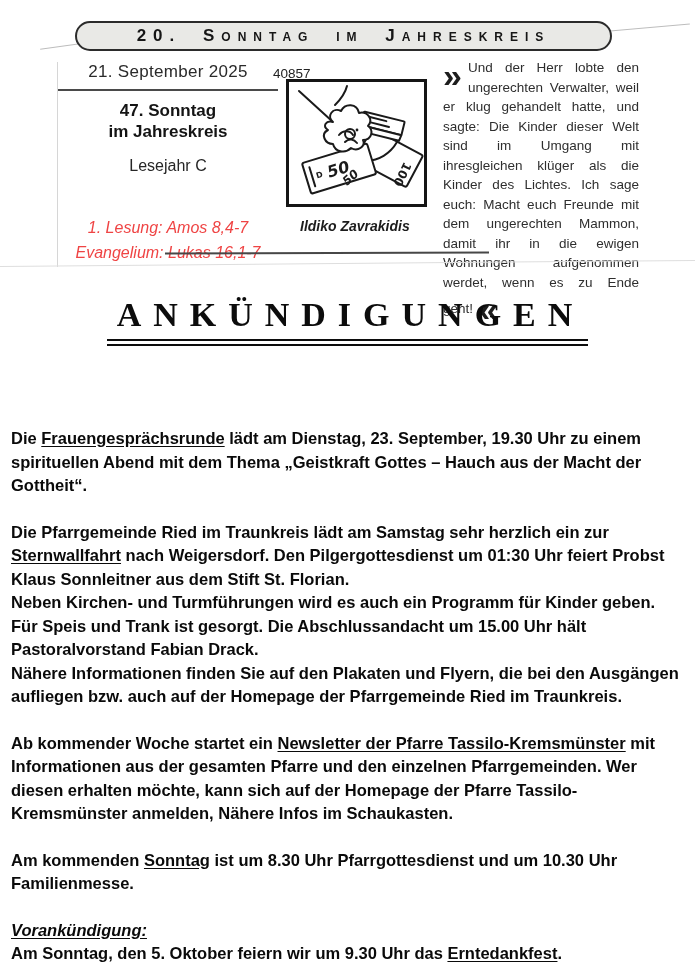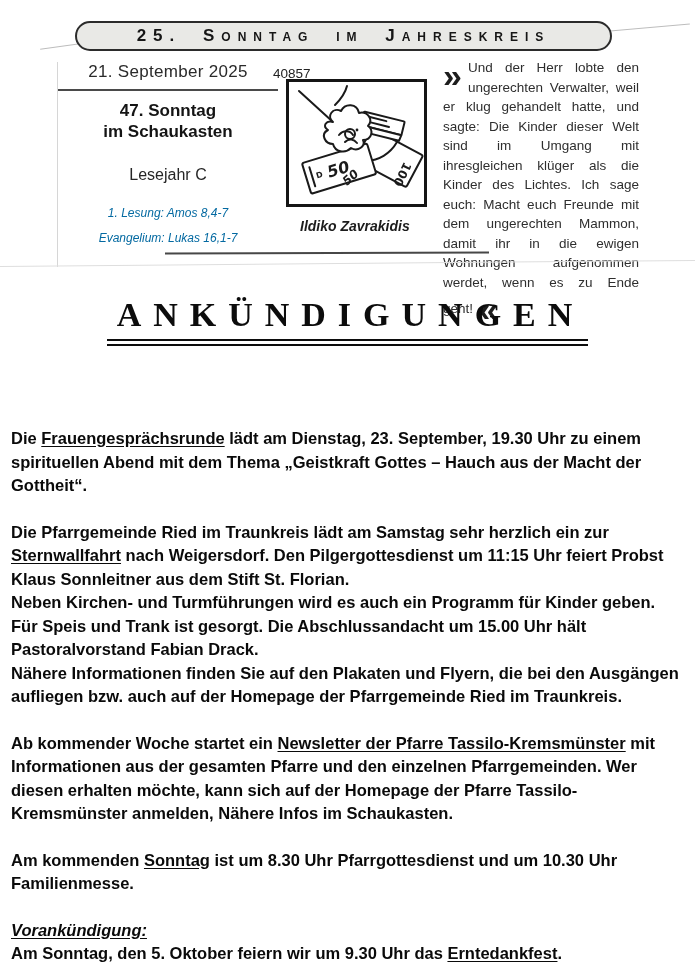--- a/index.html
+++ b/index.html
@@ -21,22 +21,22 @@
   .artifact{position:absolute;background:#bdbdbd;height:1px;}
   .artifact.left{left:40px;top:46px;width:40px;transform:rotate(-8deg);}
   .artifact.right{left:610px;top:27px;width:80px;transform:rotate(-5deg);}
   .vline{position:absolute;left:57px;top:62px;width:1px;height:205px;background:#d6d6d6;}
 
   
   .mast-left{position:absolute;left:64px;top:62px;width:208px;text-align:center;}
   .mast-date{font-size:17px;color:#2a2a2a;letter-spacing:.3px;}
   .mast-rule{border:none;border-top:2px solid #4a4a4a;margin:7px 0 9px -6px;width:220px;}
   .mast-title{font-weight:bold;font-size:17px;line-height:21px;color:#141414;}
-  .mast-year{font-size:16px;margin-top:24px;color:#262626;}
-  .mast-readings{margin-top:17px;font-style:italic;font-size:12px;line-height:25px;color:#0369a1;}
+  .mast-year{font-size:16px;margin-top:15px;color:#262626;}
+  .mast-readings{margin-top:40px;font-style:italic;font-size:16px;line-height:25px;color:#ef4444;}
 
   
   .img-number{position:absolute;left:273px;top:66px;font-size:13.5px;color:#222;}
   .illustration-frame{
     position:absolute;left:286px;top:79px;width:141px;height:128px;
     border:3px solid #151515;box-sizing:border-box;background:#fff;
   }
   .artist-credit{
     position:absolute;left:300px;top:218px;width:162px;
     font-style:italic;font-weight:bold;font-size:14px;color:#1c1c1c;
@@ -79,31 +79,31 @@
   .line-art text{font-family:"DejaVu Sans",sans-serif;font-weight:bold;fill:#1a1a1a;}
 </style>
 </head>
 <body>
 
 <div class="page">
 
   <div class="artifact left"></div>
   <div class="artifact right"></div>
   <div class="banner">
-    <span class="banner-text">25. Sonntag im Jahreskreis</span>
+    <span class="banner-text">20. Sonntag im Jahreskreis</span>
   </div>
 
   <div class="vline"></div>
 
   <div class="mast-left">
     <div class="mast-date">21. September 2025</div>
     <hr class="mast-rule">
     <div class="mast-title">
       <div>47. Sonntag</div>
-      <div>im Schaukasten</div>
+      <div>im Jahreskreis</div>
     </div>
     <div class="mast-year">Lesejahr C</div>
     <div class="mast-readings">
       <div>1. Lesung: Amos 8,4-7</div>
       <div>Evangelium: Lukas 16,1-7</div>
     </div>
   </div>
 
   <div class="img-number">40857</div>
   <div class="illustration-frame">
@@ -150,21 +150,21 @@
   <div class="sep-light"></div>
 
   <div class="section-title-wrap">
     <span class="section-title">ANKÜNDIGUNGEN</span>
   </div>
 
   <div class="body">
 
     <p><span>Die </span><span class="u">Frauengesprächsrunde</span><span> lädt am Dienstag, 23. September, 19.30 Uhr zu einem spirituellen Abend mit dem Thema „Geistkraft Gottes – Hauch aus der Macht der Gottheit“.</span></p>
 
-    <p><span>Die Pfarrgemeinde Ried im Traunkreis lädt am Samstag sehr herzlich ein zur </span><span class="u">Sternwallfahrt</span><span> nach Weigersdorf. Den Pilgergottesdienst um 11:15 Uhr feiert Probst Klaus Sonnleitner aus dem Stift St. Florian.</span><br>
+    <p><span>Die Pfarrgemeinde Ried im Traunkreis lädt am Samstag sehr herzlich ein zur </span><span class="u">Sternwallfahrt</span><span> nach Weigersdorf. Den Pilgergottesdienst um 01:30 Uhr feiert Probst Klaus Sonnleitner aus dem Stift St. Florian.</span><br>
       <span>Neben Kirchen- und Turmführungen wird es auch ein Programm für Kinder geben. Für Speis und Trank ist gesorgt. Die Abschlussandacht um 15.00 Uhr hält Pastoralvorstand Fabian Drack.</span><br>
       <span>Nähere Informationen finden Sie auf den Plakaten und Flyern, die bei den Ausgängen aufliegen bzw. auch auf der Homepage der Pfarrgemeinde Ried im Traunkreis.</span></p>
 
     <p><span>Ab kommender Woche startet ein </span><span class="u">Newsletter der Pfarre Tassilo-Kremsmünster</span><span> mit Informationen aus der gesamten Pfarre und den einzelnen Pfarrgemeinden. Wer diesen erhalten möchte, kann sich auf der Homepage der Pfarre Tassilo-Kremsmünster anmelden, Nähere Infos im Schaukasten.</span></p>
 
     <p><span>Am kommenden </span><span class="u">Sonntag</span><span> ist um 8.30 Uhr Pfarrgottesdienst und um 10.30 Uhr Familienmesse.</span></p>
 
     <p><span class="pre-heading">Vorankündigung:</span><br>
       <span>Am Sonntag, den 5. Oktober feiern wir um 9.30 Uhr das </span><span class="u">Erntedankfest</span><span>.</span></p>
 

